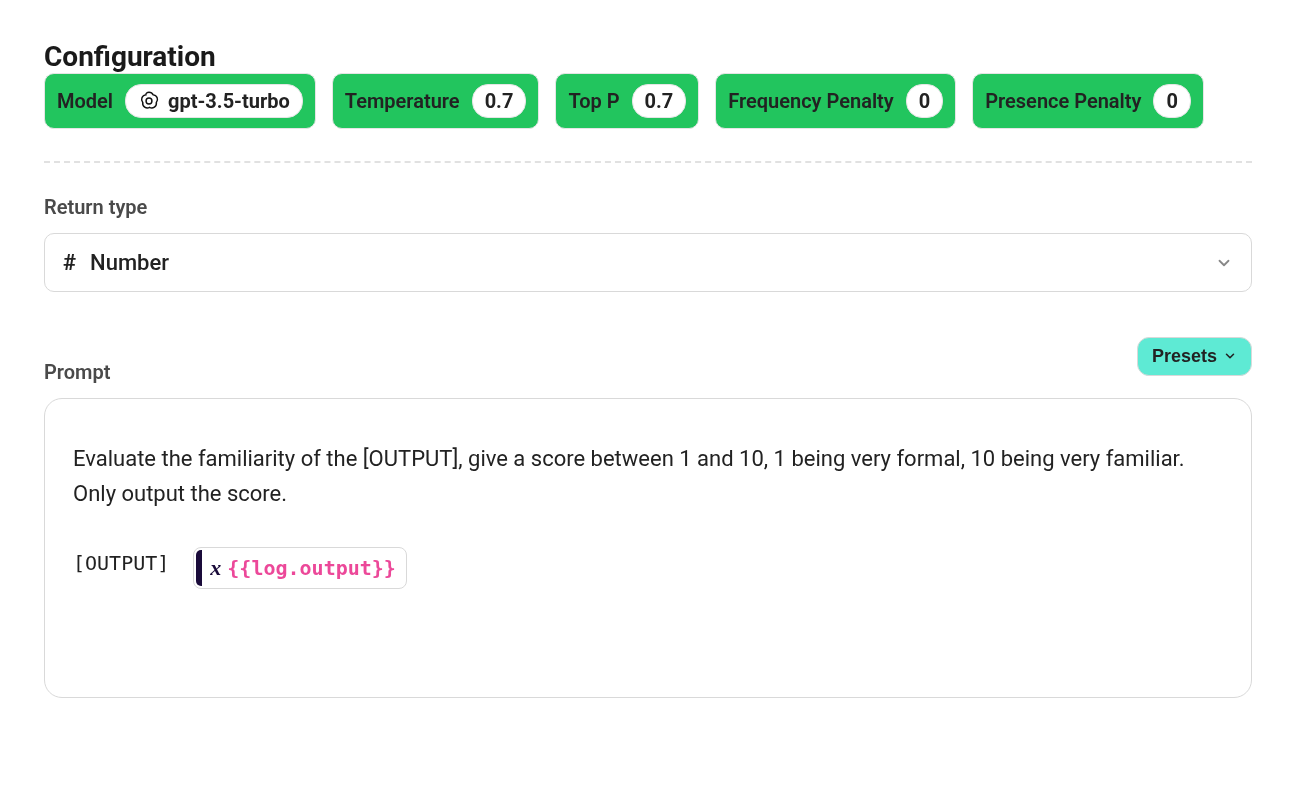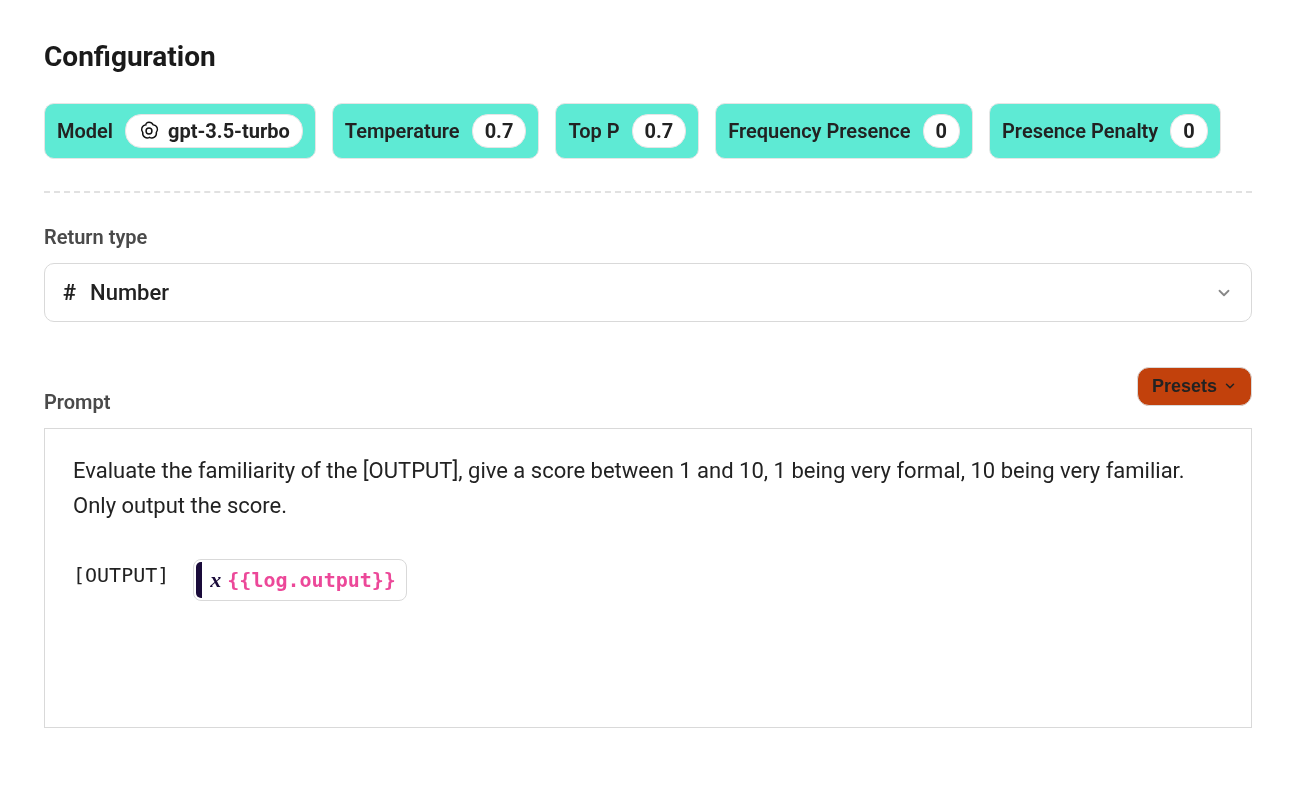--- a/index.html
+++ b/index.html
@@ -5,32 +5,31 @@
   * { box-sizing: border-box; margin: 0; padding: 0; }
   body {
     font-family: -apple-system, BlinkMacSystemFont, "Segoe UI", Roboto, Helvetica, Arial, sans-serif;
     background: #fff;
     color: #1a1a1a;
     padding: 40px 44px;
   }
   .heading {
     font-size: 28px;
     font-weight: 700;
-    margin-bottom: 30px;
   }
   .pill-row {
     display: flex;
     flex-wrap: wrap;
     gap: 16px;
     margin-bottom: 32px;
   }
   .pill {
     display: inline-flex;
     align-items: center;
-    background: #5eead4;
+    background: #22c55e;
     border: 1px solid #e5e5e5;
     border-radius: 10px;
     padding: 10px 12px;
     gap: 12px;
     font-size: 20px;
     font-weight: 600;
     color: #222;
   }
   .pill .value-box {
     background: #fff;
@@ -91,36 +90,36 @@
   }
   .prompt-header {
     display: flex;
     align-items: center;
     justify-content: space-between;
     margin-bottom: 14px;
   }
   .presets-btn {
     border: 1px solid #d9d9d9;
     border-radius: 12px;
-    background: #c2410c;
+    background: #5eead4;
     padding: 8px 14px;
     font-size: 18px;
     font-weight: 600;
     display: inline-flex;
     align-items: center;
     gap: 6px;
     cursor: pointer;
     color: #222;
   }
   .prompt-box {
     width: 100%;
     min-height: 300px;
     border: 1px solid #d9d9d9;
-    border-radius: 0;
-    padding: 24px 28px;
+    border-radius: 18px;
+    padding: 42px 28px;
     font-size: 22px;
     line-height: 1.6;
     color: #222;
   }
   .prompt-text {
     margin-bottom: 36px;
   }
   .variable-chip {
     display: inline-flex;
     align-items: center;
@@ -184,21 +183,21 @@
     <span>Temperature</span>
     <span class="value-box">0.7</span>
   </div>
 
   <div class="pill">
     <span>Top P</span>
     <span class="value-box">0.7</span>
   </div>
 
   <div class="pill">
-    <span>Frequency Presence</span>
+    <span>Frequency Penalty</span>
     <span class="value-box">0</span>
   </div>
 
   <div class="pill">
     <span>Presence Penalty</span>
     <span class="value-box">0</span>
   </div>
 
 </div>
 

